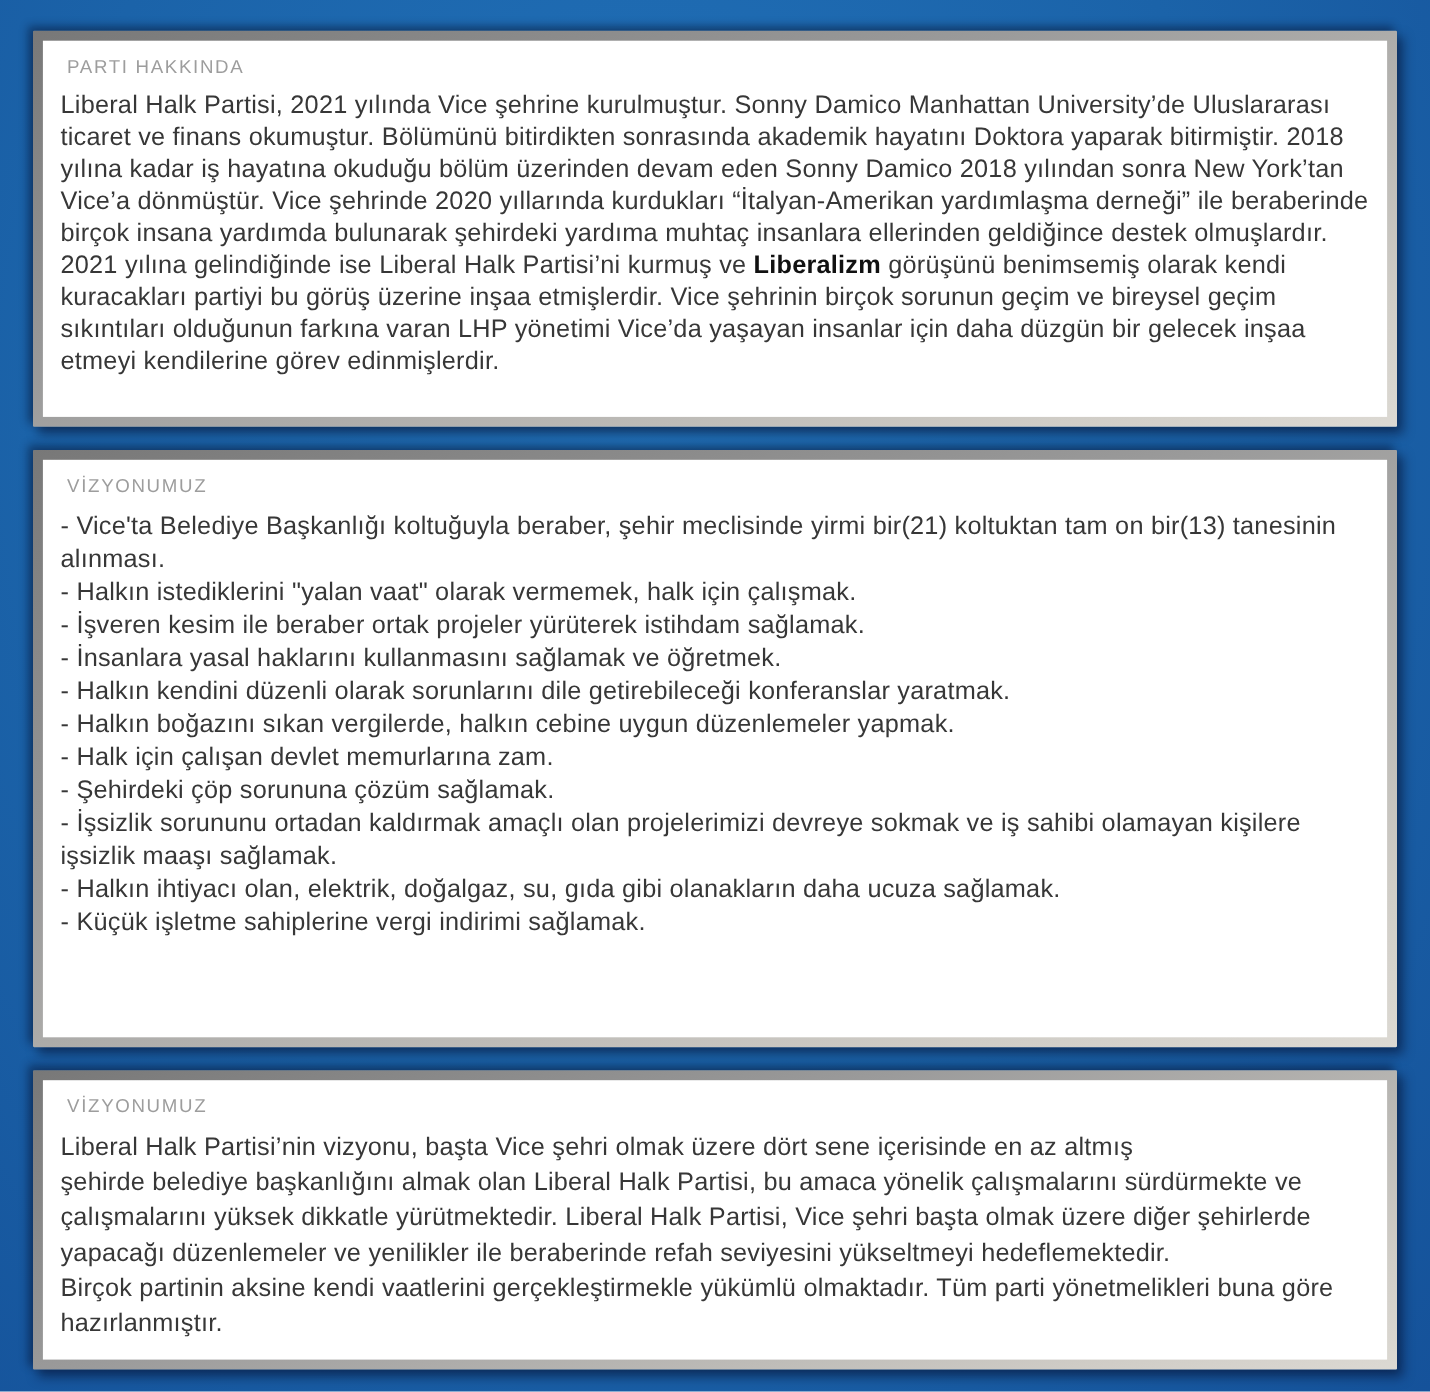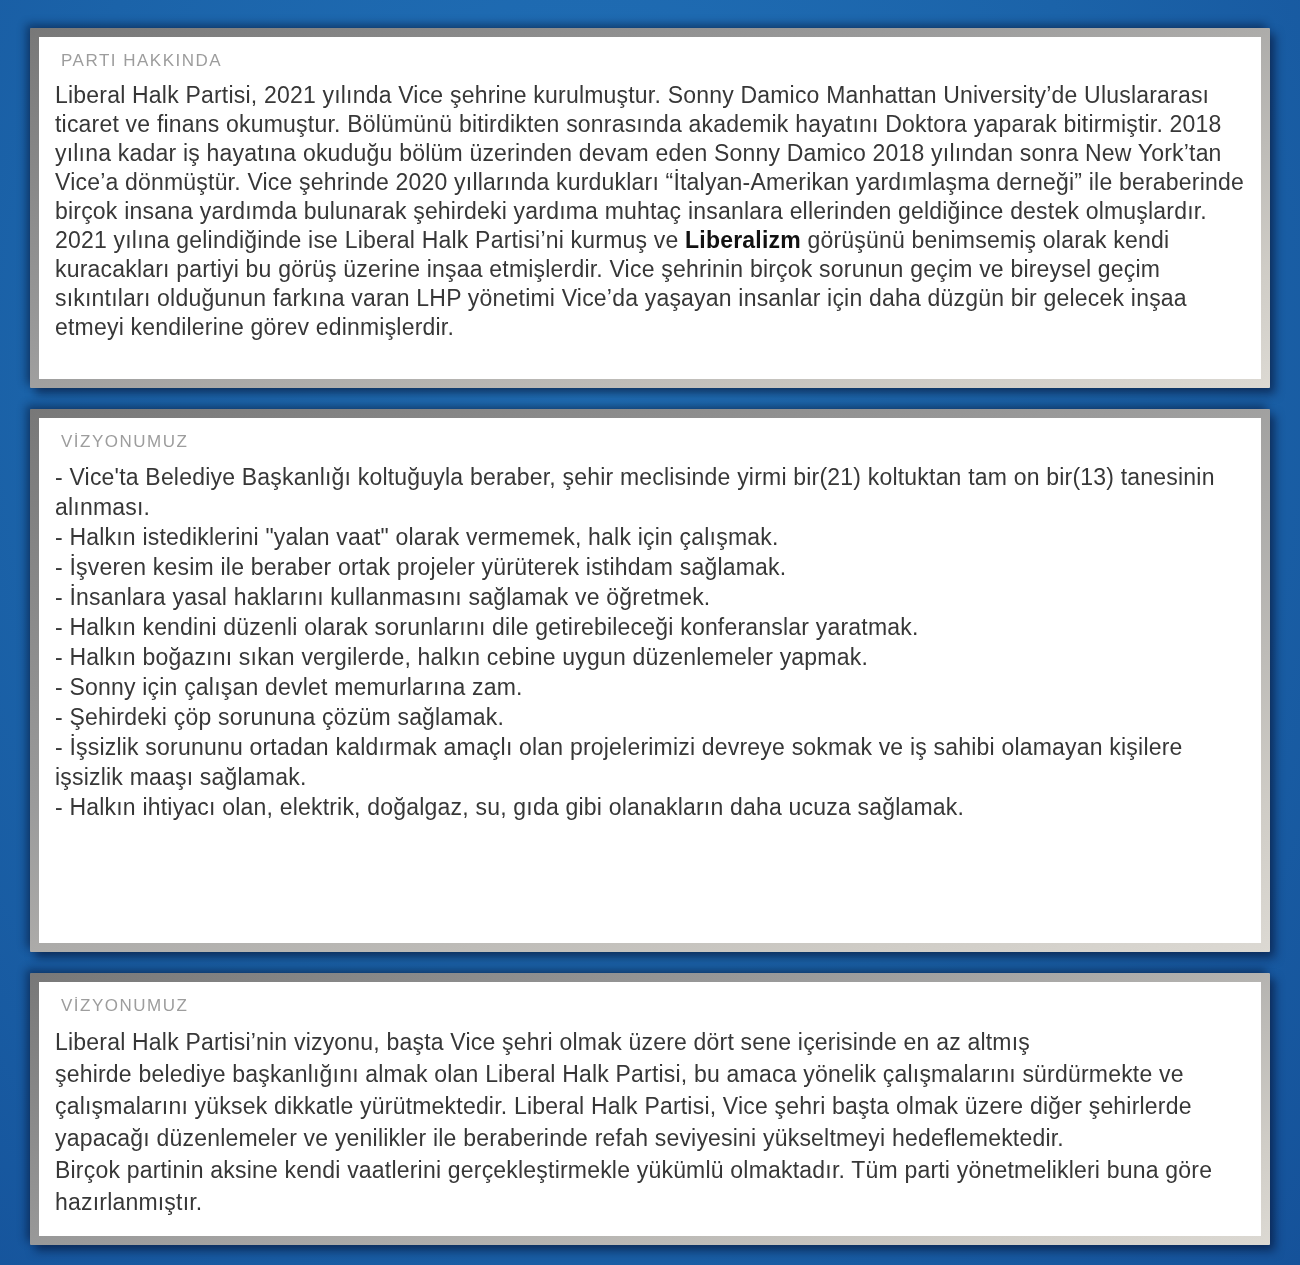--- a/index.html
+++ b/index.html
@@ -87,24 +87,25 @@
   <section class="panel mission">
     <div class="panel-inner">
       <h2 class="section-heading">VİZYONUMUZ</h2>
       <div class="body-text mission-list">
           <div class="mission-item">- Vice'ta Belediye Başkanlığı koltuğuyla beraber, şehir meclisinde yirmi bir(21) koltuktan tam on bir(13) tanesinin  alınması.</div>
           <div class="mission-item">- Halkın istediklerini "yalan vaat" olarak vermemek, halk için çalışmak.</div>
           <div class="mission-item">- İşveren kesim ile beraber ortak projeler yürüterek istihdam sağlamak.</div>
           <div class="mission-item">- İnsanlara yasal haklarını kullanmasını sağlamak ve öğretmek.</div>
           <div class="mission-item">- Halkın kendini düzenli olarak sorunlarını dile getirebileceği konferanslar yaratmak.</div>
           <div class="mission-item">- Halkın boğazını sıkan vergilerde, halkın cebine uygun düzenlemeler yapmak.</div>
-          <div class="mission-item">- Sonny için çalışan devlet memurlarına zam.</div>
+          <div class="mission-item">- Halk için çalışan devlet memurlarına zam.</div>
           <div class="mission-item">- Şehirdeki çöp sorununa çözüm sağlamak.</div>
           <div class="mission-item">- İşsizlik sorununu ortadan kaldırmak amaçlı olan projelerimizi devreye sokmak ve iş sahibi olamayan kişilere işsizlik maaşı sağlamak.</div>
           <div class="mission-item">- Halkın ihtiyacı olan, elektrik, doğalgaz, su, gıda gibi olanakların daha ucuza sağlamak.</div>
+          <div class="mission-item">- Küçük işletme sahiplerine vergi indirimi sağlamak.</div>
         </div>
     </div>
   </section>
 
   <section class="panel vision">
     <div class="panel-inner">
       <h2 class="section-heading">VİZYONUMUZ</h2>
       <div class="body-text vision-body">
           <div class="vision-par">Liberal Halk Partisi’nin vizyonu, başta Vice şehri olmak üzere dört sene içerisinde en az altmış</div>
           <div class="vision-par">şehirde belediye başkanlığını almak olan Liberal Halk Partisi, bu amaca yönelik çalışmalarını sürdürmekte ve çalışmalarını yüksek dikkatle yürütmektedir. Liberal Halk Partisi, Vice şehri başta olmak üzere diğer şehirlerde yapacağı düzenlemeler ve yenilikler ile beraberinde refah seviyesini yükseltmeyi hedeflemektedir.</div>

